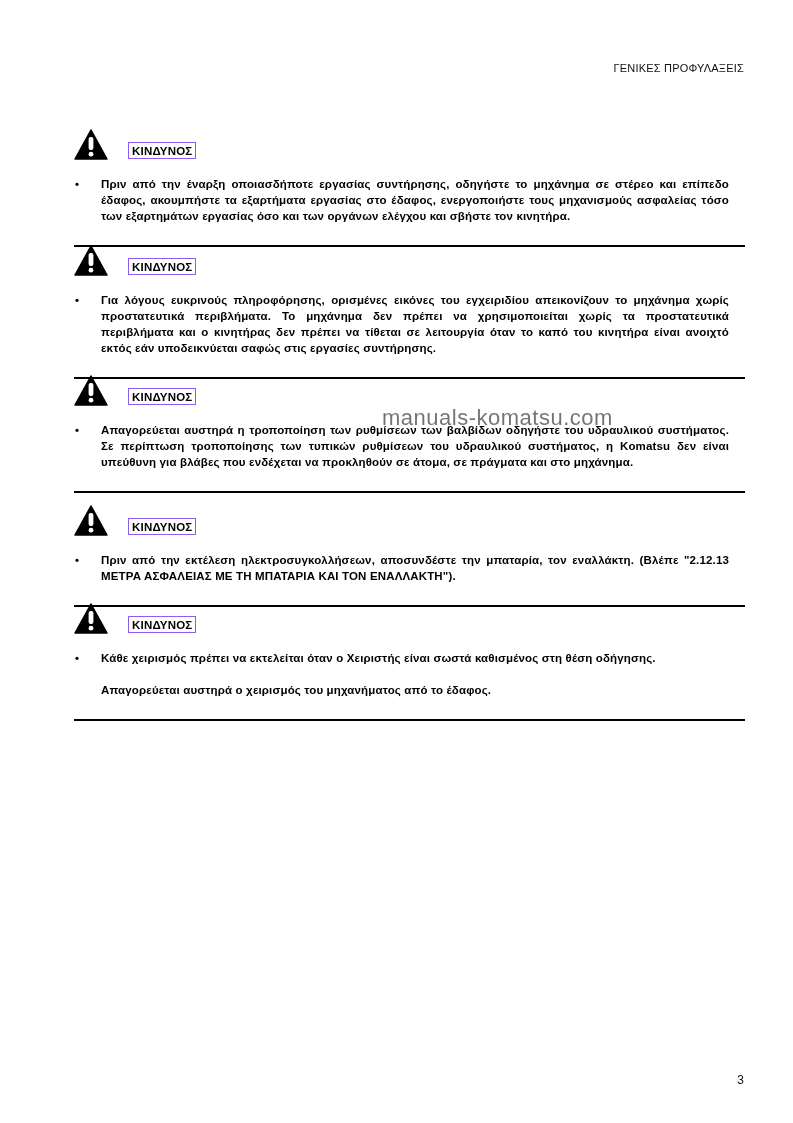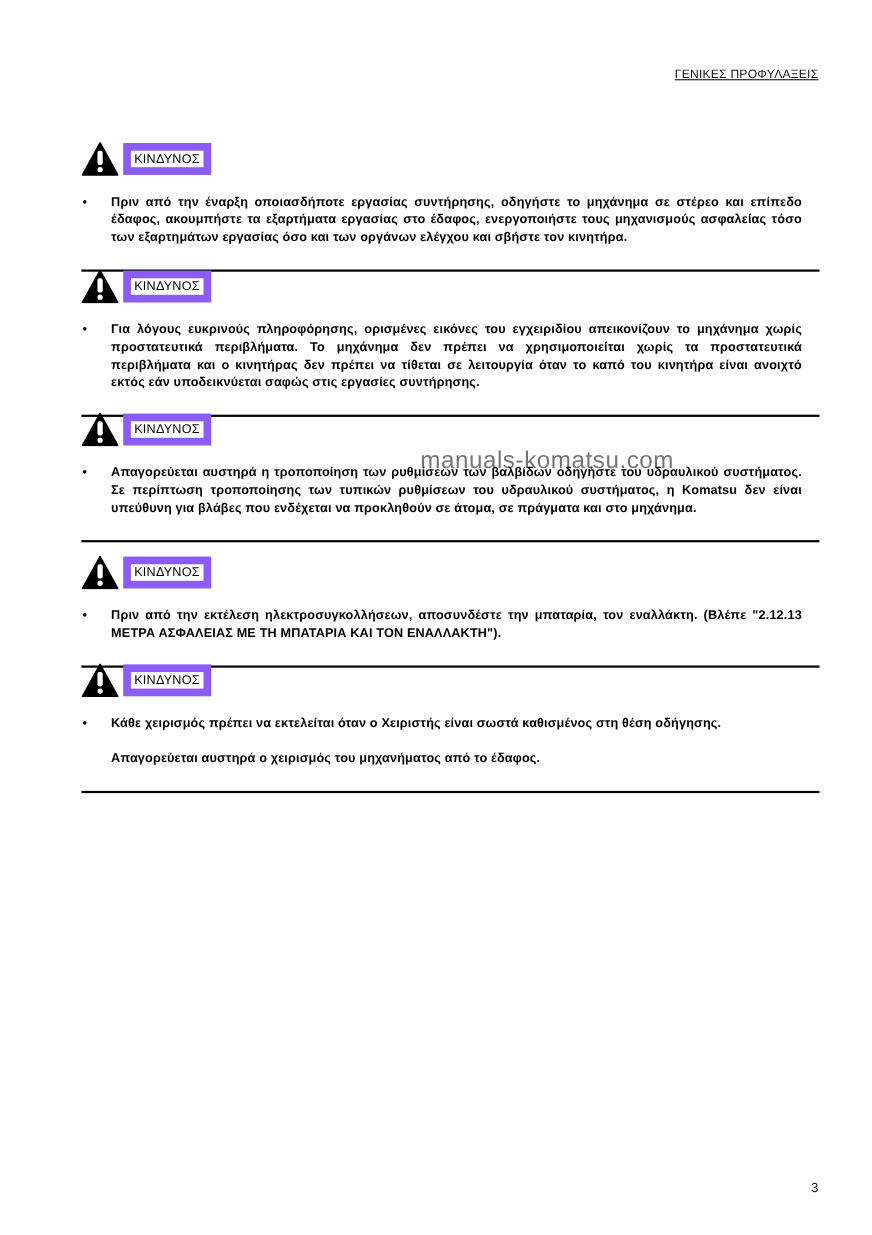--- a/index.html
+++ b/index.html
@@ -15,21 +15,20 @@
       color: #000;
       overflow: hidden;
     }
     .running-header {
       position: absolute;
       top: 62px;
       right: 49px;
       font-size: 11px;
       letter-spacing: 0.2px;
       color: #111;
-      text-decoration: underline;
     }
     .page-number {
       position: absolute;
       top: 1073px;
       right: 49px;
       font-size: 12px;
       color: #111;
     }
     .section {
       position: absolute;
@@ -41,24 +40,24 @@
       display: flex;
       align-items: flex-end;
       height: 31px;
     }
     .warn-icon {
       width: 34px;
       height: 31px;
       display: block;
     }
     .danger-label {
-      margin-left: 4px;
+      margin-left: 20px;
       margin-bottom: 1px;
-      border: 7px solid #8b5cf6;
-      font-weight: normal;
+      border: 1px solid #8b5cf6;
+      font-weight: bold;
       font-size: 11.5px;
       padding: 1px 3px 0 3px;
       line-height: 14px;
       letter-spacing: 0.2px;
     }
     .bullet-text {
       position: relative;
       margin-top: 2px;
       padding-left: 11px;
       font-size: 11.5px;

